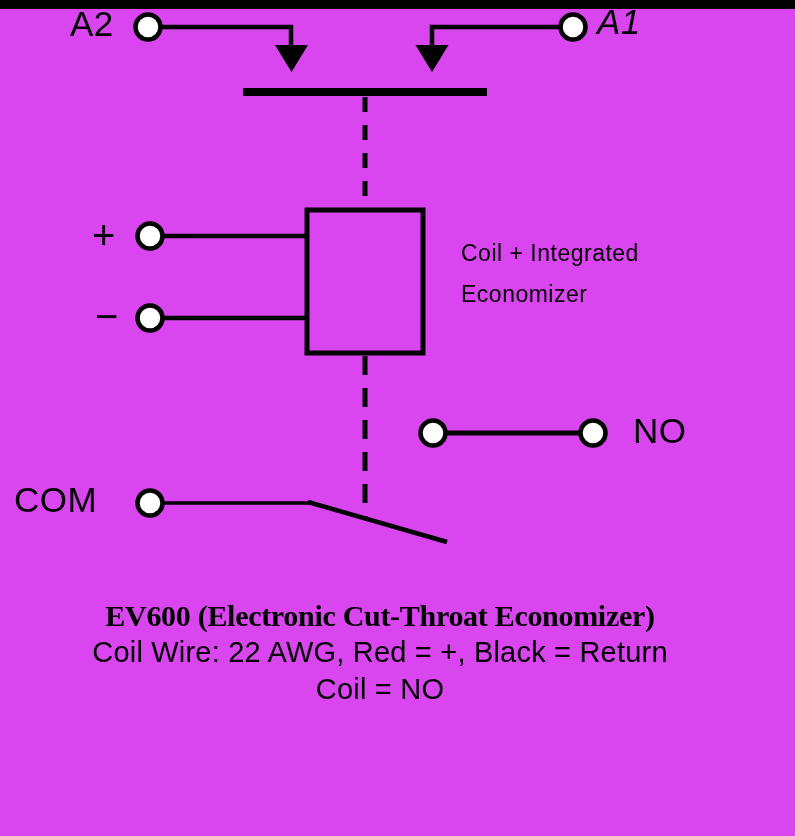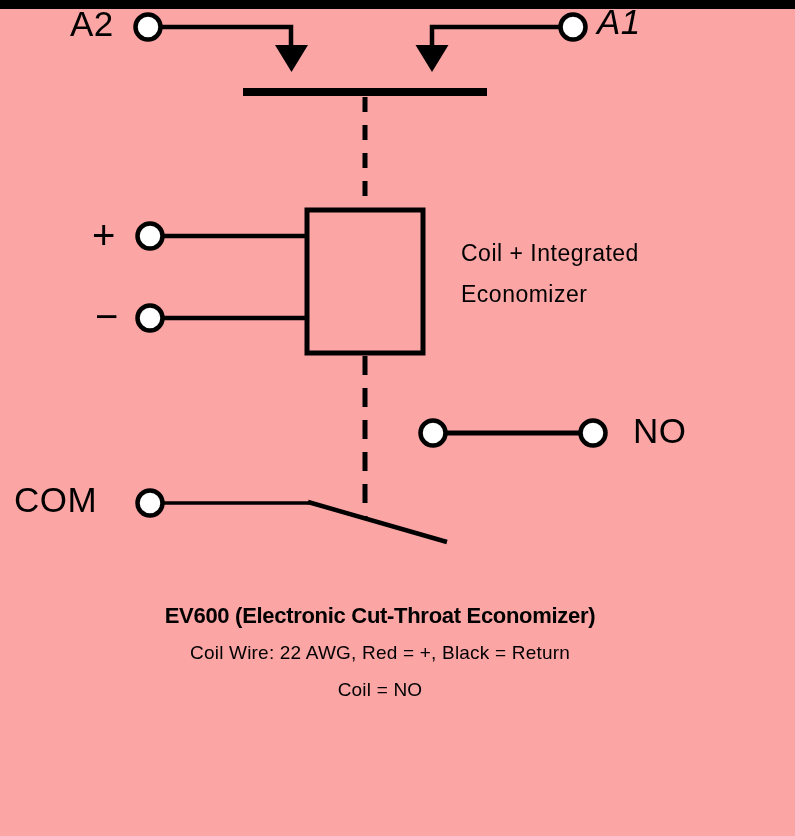--- a/index.html
+++ b/index.html
@@ -1,19 +1,19 @@
 <!DOCTYPE html>
 <html><head>
 <meta charset="utf-8">
 <style>
   html,body{margin:0;padding:0;background:#ffffff;}
   .page{
     position:relative;
     width:795px;height:836px;
-    background:#fca5a5;
+    background:#d946ef;
     font-family:"Liberation Sans", sans-serif;
     color:#000;
     overflow:hidden;
   }
   .top-bar{
     position:absolute;left:0;top:0;width:795px;height:9px;background:#000;
   }
   .diagram-svg{position:absolute;left:0;top:0;}
   .lbl{
     position:absolute;
@@ -27,29 +27,30 @@
   .coil-label{
     position:absolute;left:461px;top:233px;
     font-size:23px;line-height:41px;letter-spacing:0.5px;
   }
   .sign{font-size:40px;}
   .notes{
     position:absolute;left:0;top:597px;width:760px;
     text-align:center;
   }
   .notes .line{
-    font-size:19px;
+    font-size:29px;
     line-height:37px;
     letter-spacing:0.2px;
     white-space:nowrap;
   }
   .notes .title{
-    font-size:22px;
+    font-size:30px;
     font-weight:700;
     letter-spacing:-0.3px;
+    font-family:Liberation Serif, serif;
   }
 </style>
 </head>
 <body>
 
 <div class="page">
 
   <div class="top-bar"></div>
 
   <svg class="diagram-svg" width="795" height="580" viewBox="0 0 795 580">

